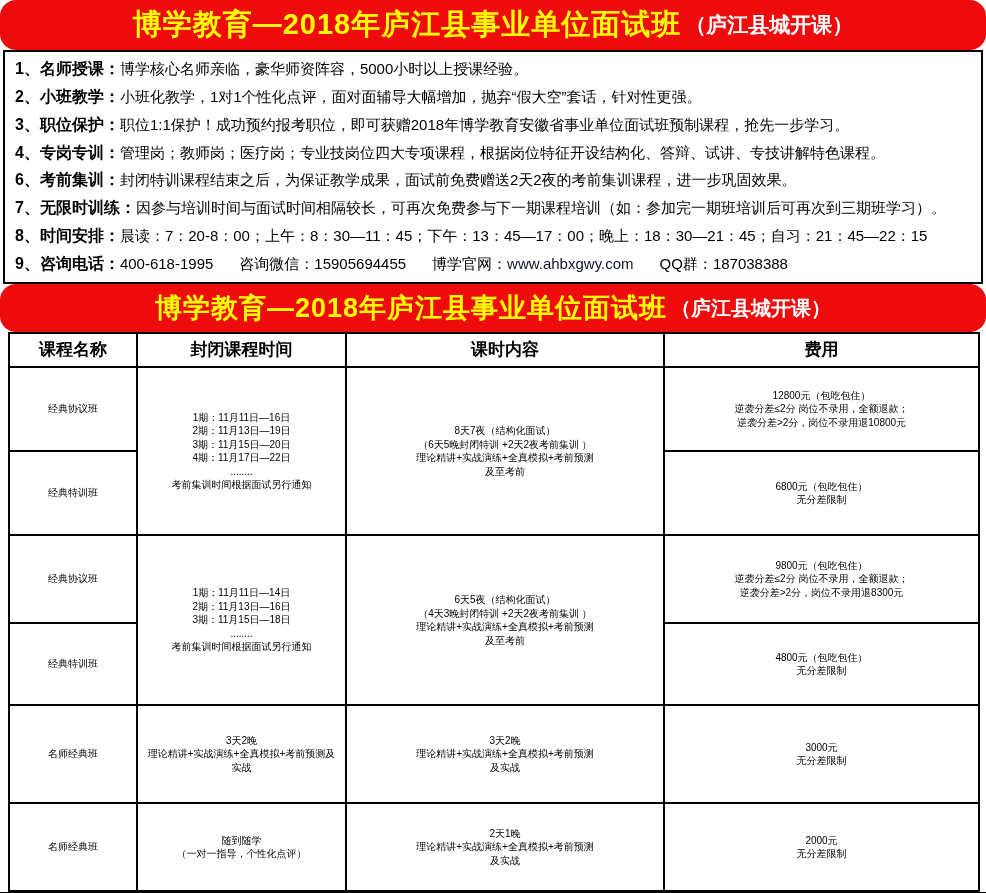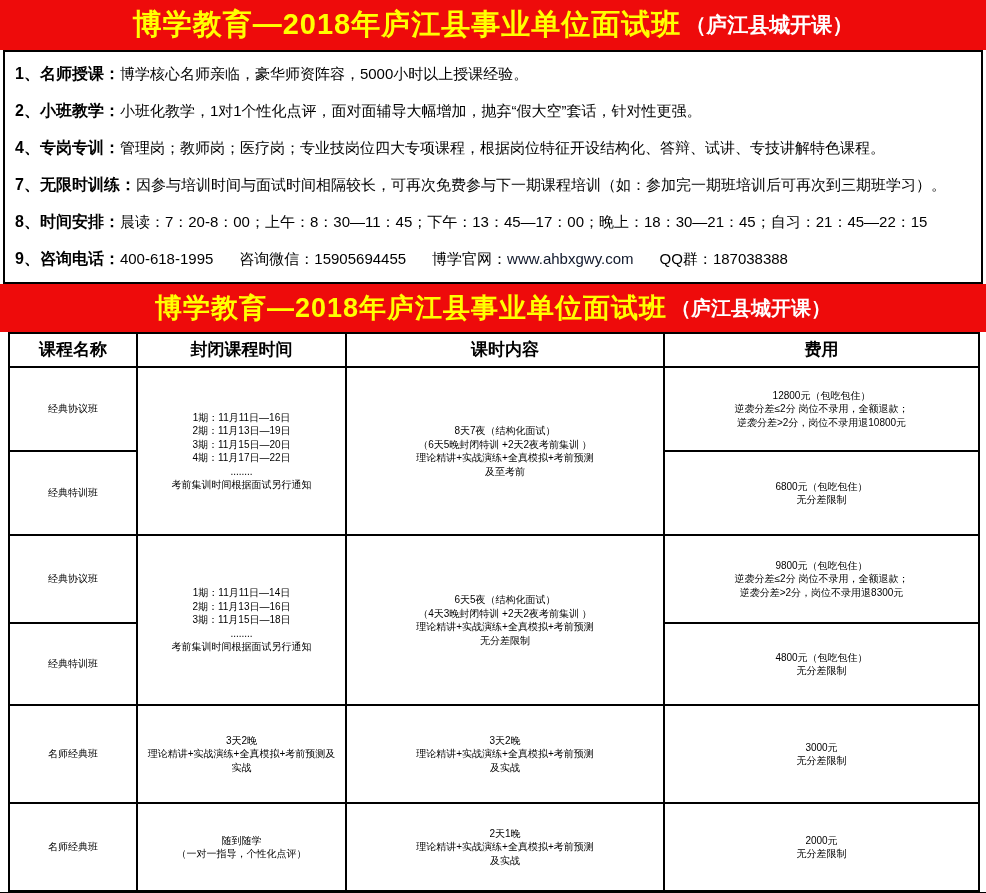--- a/index.html
+++ b/index.html
@@ -8,20 +8,21 @@
     background:#ffffff;
     font-family:"Liberation Sans","DejaVu Sans",sans-serif;
     color:#000;
     overflow:hidden;
   }
   
   .banner{
     background:#ee0b0b;
     display:flex;align-items:center;justify-content:center;
     gap:4px;
+    border-radius:16px;
   }
   .banner1{height:50px;}
   .banner2{height:48px;}
   .banner .main{color:#ffff00;font-weight:bold;font-size:29px;letter-spacing:1px;}
   .banner .paren{color:#ffffff;font-weight:bold;font-size:21px;}
   .banner2 .main{font-size:27px;}
   .banner2 .paren{font-size:20px;}
 
   
   .info-box{
@@ -77,21 +78,23 @@
 <body>
 
 <div class="banner banner1">
   <span class="main">博学教育—2018年庐江县事业单位面试班</span>
   <span class="paren">（庐江县城开课）</span>
 </div>
 
 <div class="info-box">
   <div class="feature"><span class="prefix">1、名师授课：</span><span>博学核心名师亲临，豪华师资阵容，5000小时以上授课经验。</span></div>
   <div class="feature"><span class="prefix">2、小班教学：</span><span>小班化教学，1对1个性化点评，面对面辅导大幅增加，抛弃“假大空”套话，针对性更强。</span></div>
+  <div class="feature"><span class="prefix">3、职位保护：</span><span>职位1:1保护！成功预约报考职位，即可获赠2018年博学教育安徽省事业单位面试班预制课程，抢先一步学习。</span></div>
   <div class="feature"><span class="prefix">4、专岗专训：</span><span>管理岗；教师岗；医疗岗；专业技岗位四大专项课程，根据岗位特征开设结构化、答辩、试讲、专技讲解特色课程。</span></div>
+  <div class="feature"><span class="prefix">6、考前集训：</span><span>封闭特训课程结束之后，为保证教学成果，面试前免费赠送2天2夜的考前集训课程，进一步巩固效果。</span></div>
   <div class="feature"><span class="prefix">7、无限时训练：</span><span>因参与培训时间与面试时间相隔较长，可再次免费参与下一期课程培训（如：参加完一期班培训后可再次到三期班学习）。</span></div>
   <div class="feature"><span class="prefix">8、时间安排：</span><span>晨读：7：20-8：00；上午：8：30—11：45；下午：13：45—17：00；晚上：18：30—21：45；自习：21：45—22：15</span></div>
   <div class="feature">
     <span class="prefix">9、咨询电话：</span><span>400-618-1995</span><span class="seg">咨询微信：</span><span>15905694455</span><span class="seg">博学官网：</span><span class="url">www.ahbxgwy.com</span><span class="seg">QQ群：</span><span>187038388</span>
   </div>
 </div>
 
 <div class="banner banner2">
   <span class="main">博学教育—2018年庐江县事业单位面试班</span>
   <span class="paren">（庐江县城开课）</span>
@@ -135,21 +138,21 @@
   <tr class="h82">
     <td>经典协议班</td>
     <td class="lines left" rowspan="2">1期：11月11日—14日
 2期：11月13日—16日
 3期：11月15日—18日
 ........
 考前集训时间根据面试另行通知</td>
     <td class="lines" rowspan="2">6天5夜（结构化面试）
 （4天3晚封闭特训 +2天2夜考前集训 ）
 理论精讲+实战演练+全真模拟+考前预测
-无分差限制</td>
+及至考前</td>
     <td class="lines">9800元（包吃包住）
 逆袭分差≤2分 岗位不录用，全额退款；
 逆袭分差&gt;2分，岗位不录用退8300元</td>
   </tr>
   <tr class="h76">
     <td>经典特训班</td>
     <td class="lines">4800元（包吃包住）
 无分差限制</td>
   </tr>
   <tr class="h92">

